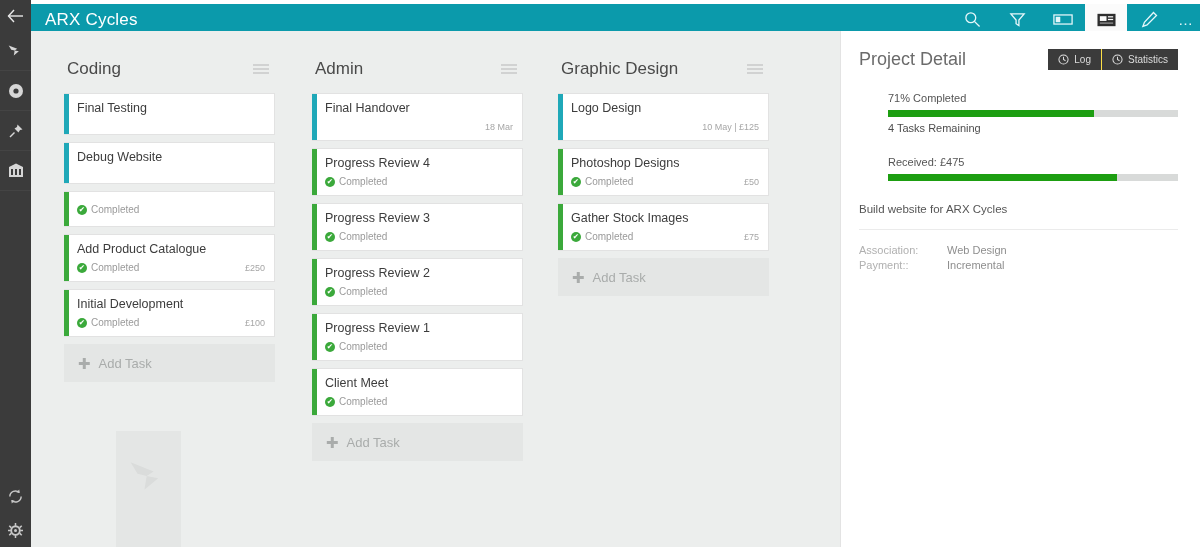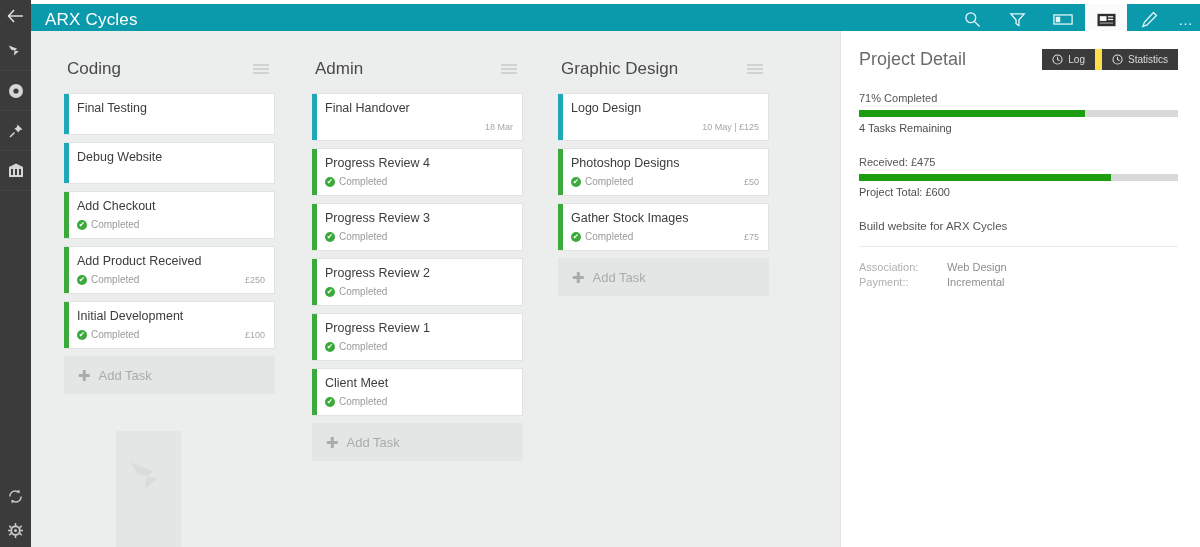--- a/index.html
+++ b/index.html
@@ -98,23 +98,23 @@
     position: absolute; left: 840px; top: 31px; width: 360px; height: 516px;
     background: #ffffff; border-left: 1px solid #e3e3e3; padding: 18px 22px 0 18px;
   }
   .detail-head { display: flex; align-items: flex-start; justify-content: space-between; }
   .detail-title { font-size: 18px; color: #6b6b6b; }
   .seg { display: flex; background: #3b3b3b; }
   .seg-btn {
     display: flex; align-items: center; gap: 5px; color: #dcdcdc;
     font-size: 10px; padding: 5px 10px;
   }
-  .seg-btn + .seg-btn { border-left: 7px solid #fde047; }
-
-  .pblock { margin-top: 22px; }
+  .seg-btn + .seg-btn { border-left: 1px solid #fde047; }
+
+  .pblock { margin-top: 22px; margin-left: 29px; }
   .plabel { font-size: 11px; color: #555; margin-bottom: 6px; }
   .track { height: 7px; background: #d8dad9; width: 100%; }
   .fill { height: 7px; background: #1d9e11; }
   .pright { text-align: left; font-size: 11px; color: #4d4d4d; margin-top: 5px; }
 
   .desc { font-size: 11.5px; color: #555; margin-top: 22px; }
   .rule { height: 1px; background: #ebebeb; margin-top: 14px; }
   .kv { display: flex; margin-top: 13px; font-size: 11px; line-height: 15px; }
   .kv .keys { width: 88px; color: #b0b0b0; }
   .kv .vals { color: #8e8e8e; }
@@ -240,31 +240,30 @@
           <div class="card tall">
             <div class="bar" style="background: rgb(31, 168, 184);"></div>
             <div class="card-title">Final Testing</div>
           </div>
           <div class="card tall">
             <div class="bar" style="background: rgb(31, 168, 184);"></div>
             <div class="card-title">Debug Website</div>
           </div>
           <div class="card">
             <div class="bar" style="background: rgb(59, 169, 59);"></div>
-            <div class="card-title">Add Checkout</div>
-            <div class="card-row">
-              <div class="done">
-                <span class="tick">✔</span>
-                <span>Completed</span>
-              </div>
-            </div>
-          </div>
-          <div class="card">
-            <div class="bar" style="background: rgb(59, 169, 59);"></div>
-            <div class="card-title">Add Product Received</div>
+            <div class="card-row">
+              <div class="done">
+                <span class="tick">✔</span>
+                <span>Completed</span>
+              </div>
+            </div>
+          </div>
+          <div class="card">
+            <div class="bar" style="background: rgb(59, 169, 59);"></div>
+            <div class="card-title">Add Product Catalogue</div>
             <div class="card-row">
               <div class="done">
                 <span class="tick">✔</span>
                 <span>Completed</span>
               </div>
               <div class="meta">£250</div>
             </div>
           </div>
           <div class="card">
             <div class="bar" style="background: rgb(59, 169, 59);"></div>
@@ -426,21 +425,20 @@
         <div class="fill" id="fill-progress" style="width: 71%;"></div>
       </div>
       <div class="pright">4 Tasks Remaining</div>
     </div>
 
     <div class="pblock">
       <div class="plabel">Received: £475</div>
       <div class="track">
         <div class="fill" id="fill-payment" style="width: 79%;"></div>
       </div>
-      <div class="pright">Project Total: £600</div>
     </div>
 
     <div class="desc">Build website for ARX Cycles</div>
     <div class="rule"></div>
 
     <div class="kv">
       <div class="keys">
         <div>Association:</div>
         <div>Payment::</div>
       </div>

